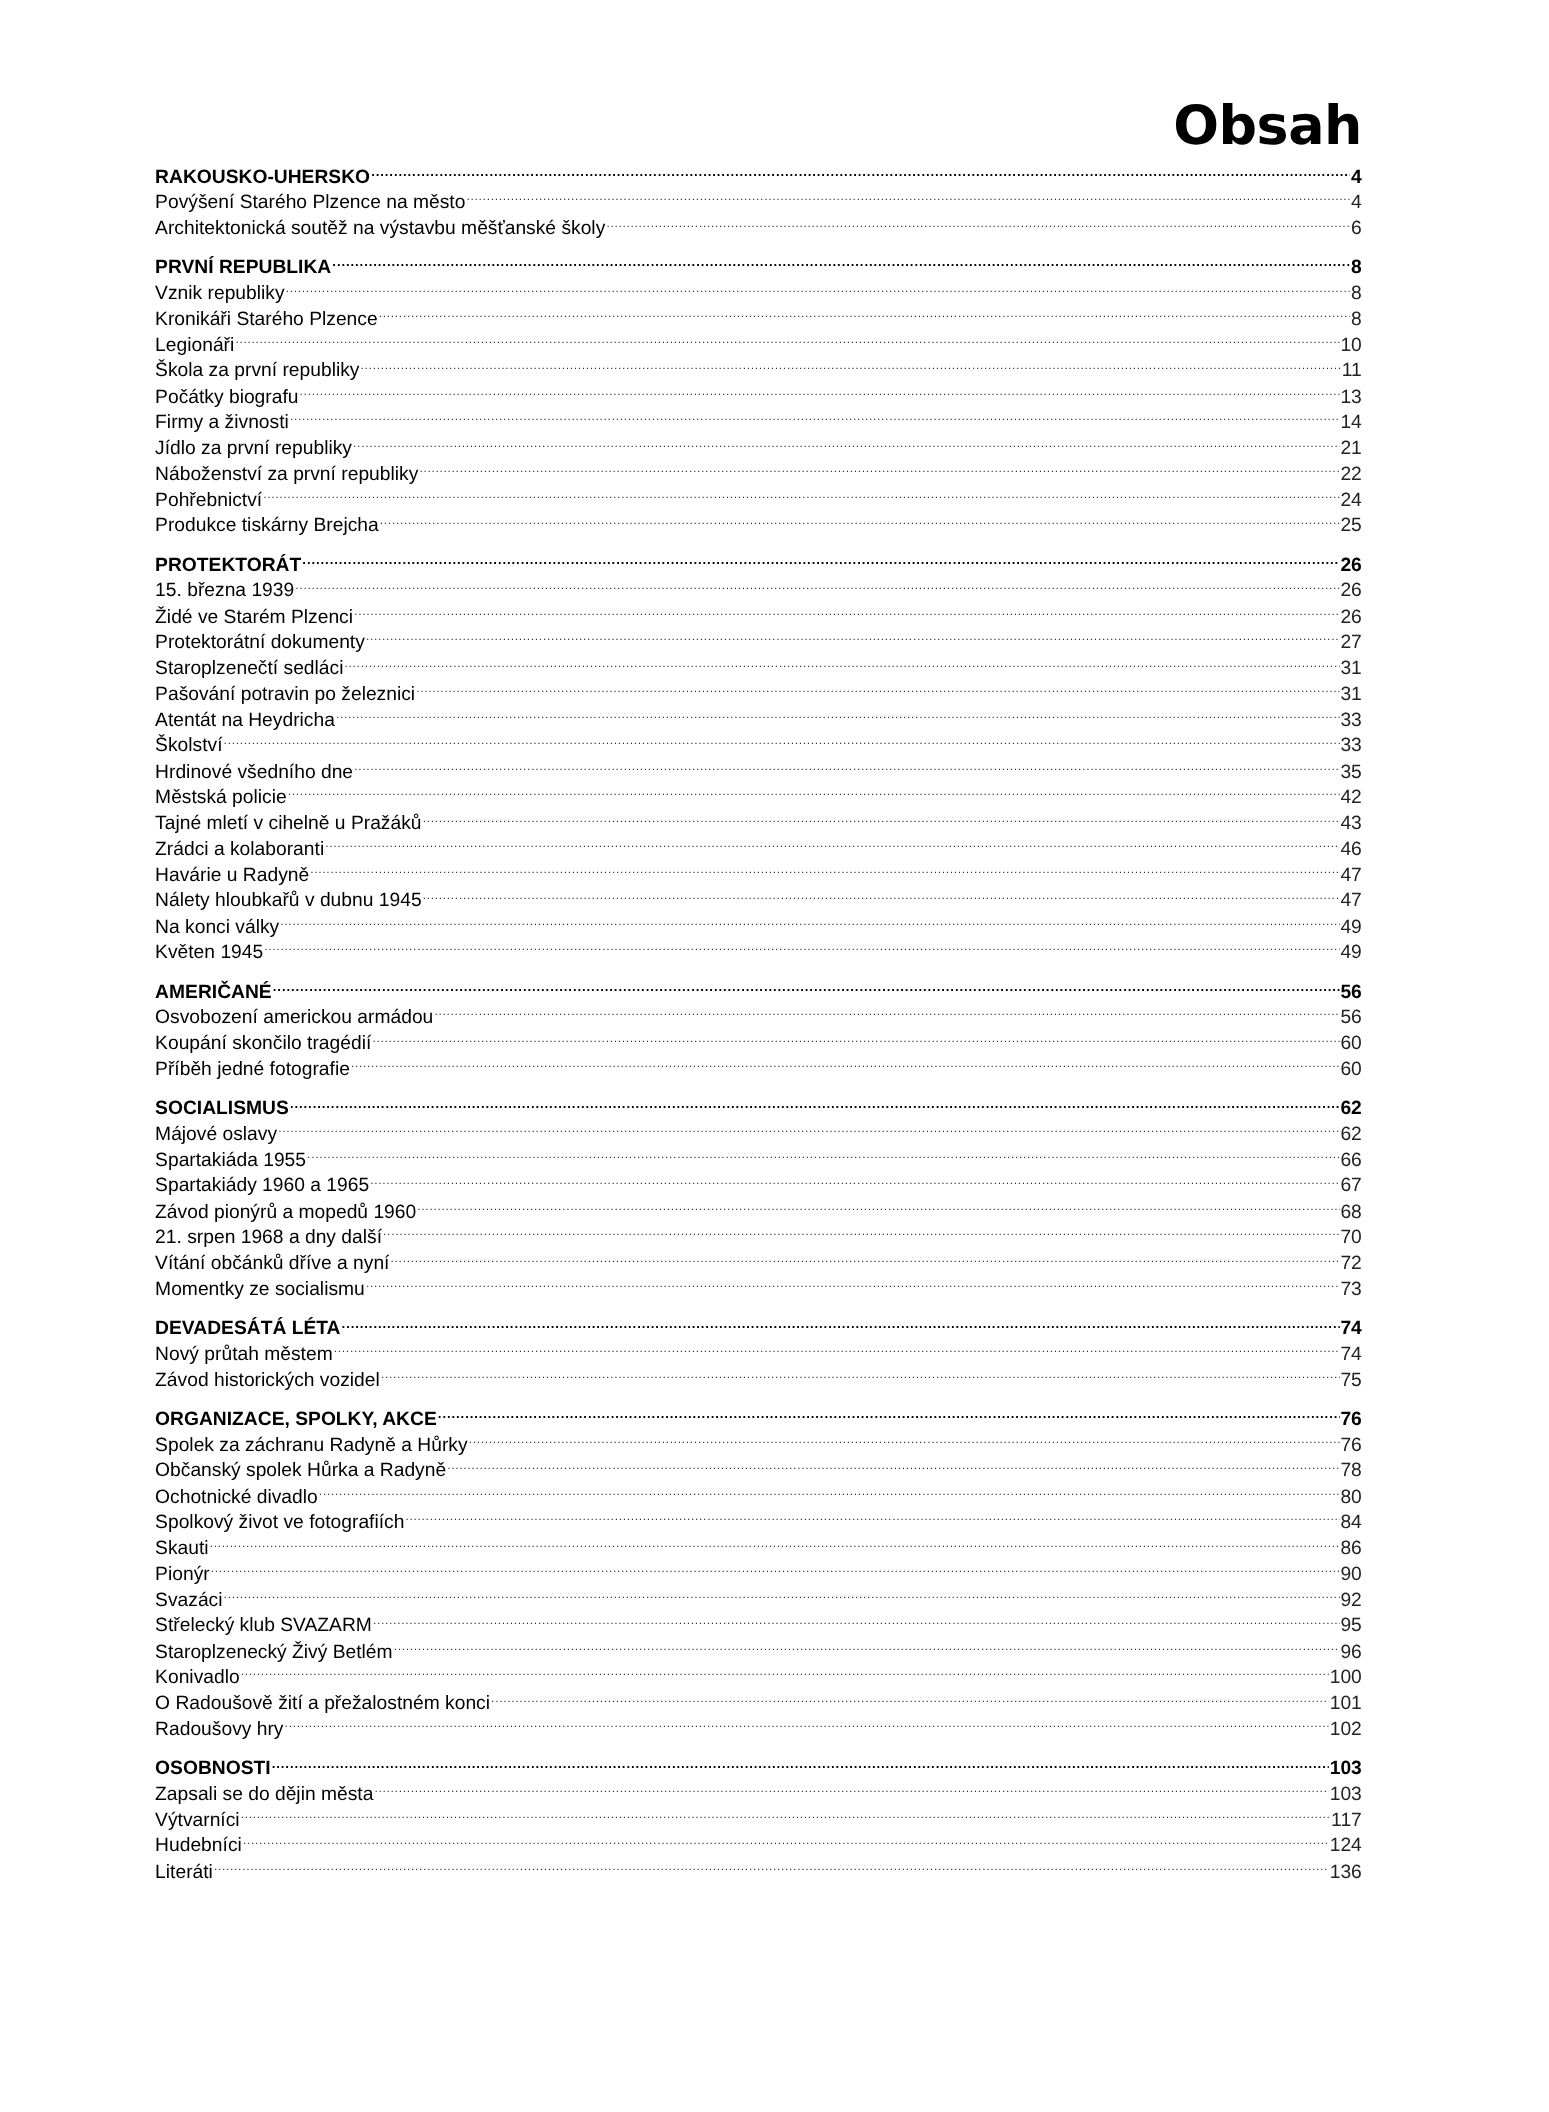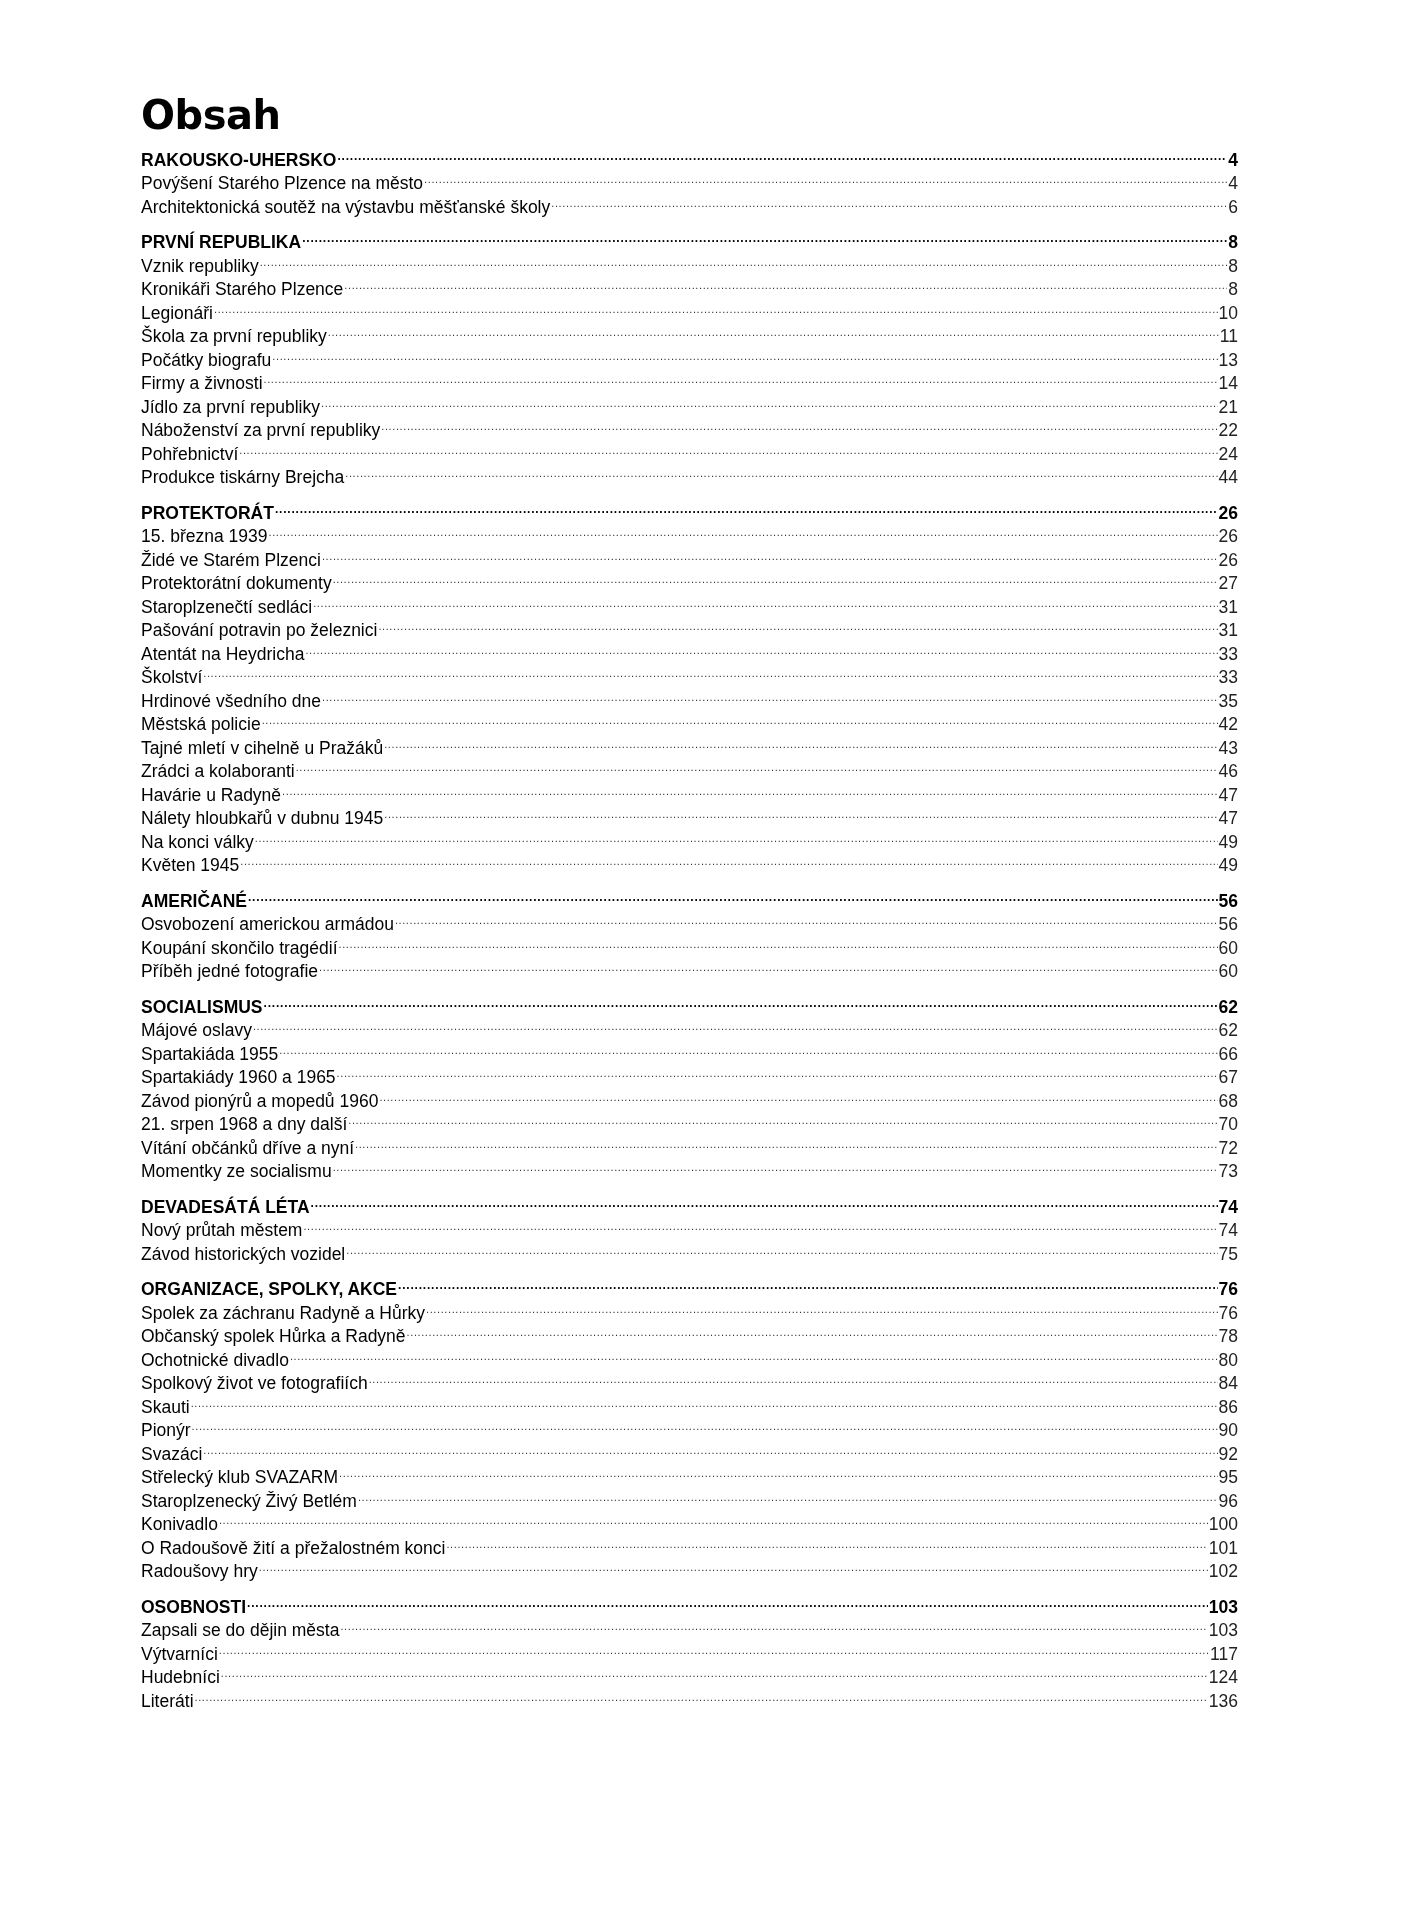--- a/index.html
+++ b/index.html
@@ -1,20 +1,20 @@
 <!DOCTYPE html>
 <html><head>
 <meta charset="utf-8">
 <style>
   html, body { margin: 0; padding: 0; background: #ffffff; }
   body { width: 1408px; height: 1920px; position: relative; overflow: hidden;
          font-family: "Liberation Sans", sans-serif; color: #111111; }
   .page { position: absolute; left: 141px; top: 92px; width: 1097px; }
-  .title { font-family: "DejaVu Sans", sans-serif; font-weight: bold; font-size: 40px;
-           line-height: 46px; margin: 0 0 4px 0; color: #000; letter-spacing: -0.5px; }
+  .title { font-family: "DejaVu Sans", sans-serif; font-weight: bold; font-size: 49px;
+           line-height: 46px; margin: 0 0 4px 0; color: #000; letter-spacing: -0.5px; text-align: right; }
   .section { margin-bottom: 12px; }
   .row { display: flex; align-items: baseline; height: 23.5px; line-height: 23.5px;
          font-size: 17.5px; white-space: nowrap; }
   .row .label { flex: 0 0 auto; padding-right: 1px; }
   .row .leader { flex: 1 1 auto; overflow: hidden; position: relative; height: 23.5px; }
   .row .leader::before {
     content: "................................................................................................................................................................................................................................................................................................................";
     position: absolute; left: 0; bottom: 4px; font-size: 11px; line-height: 11px;
     letter-spacing: 0.6px; color: #333; white-space: nowrap;
   }
@@ -94,21 +94,21 @@
           <span class="page-num">22</span>
         </div>
         <div class="row item">
           <span class="label">Pohřebnictví</span>
           <span class="leader"></span>
           <span class="page-num">24</span>
         </div>
         <div class="row item">
           <span class="label">Produkce tiskárny Brejcha</span>
           <span class="leader"></span>
-          <span class="page-num">44</span>
+          <span class="page-num">25</span>
         </div>
       </div>
       <div class="section">
         <div class="row heading">
           <span class="label">PROTEKTORÁT</span>
           <span class="leader"></span>
           <span class="page-num">26</span>
         </div>
         <div class="row item">
           <span class="label">15. března 1939</span>

